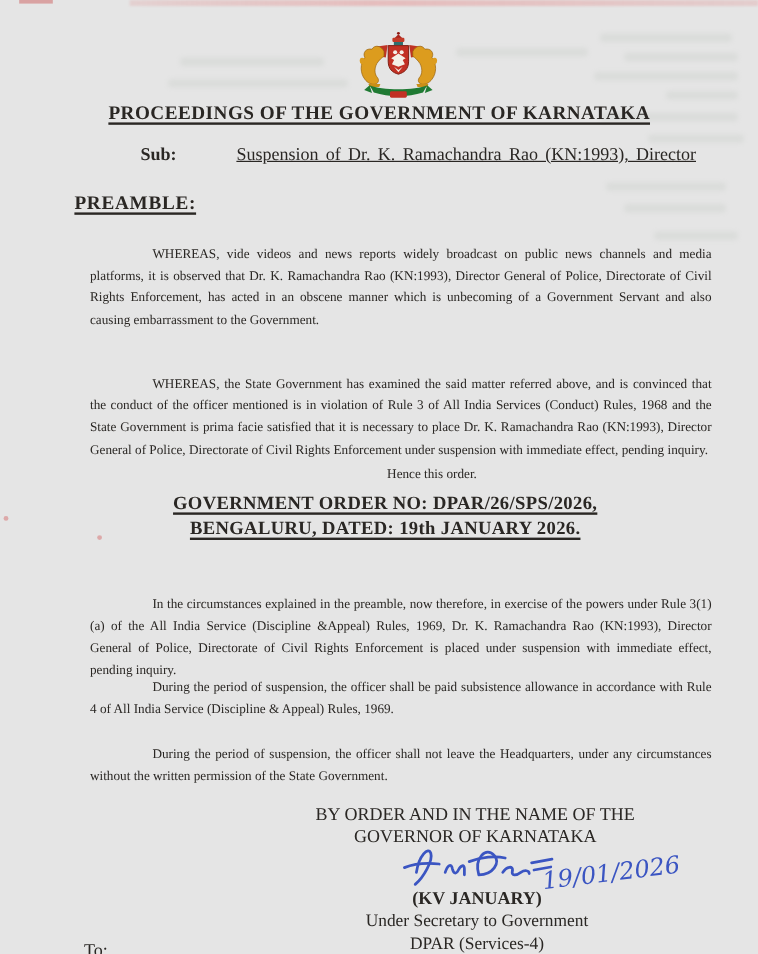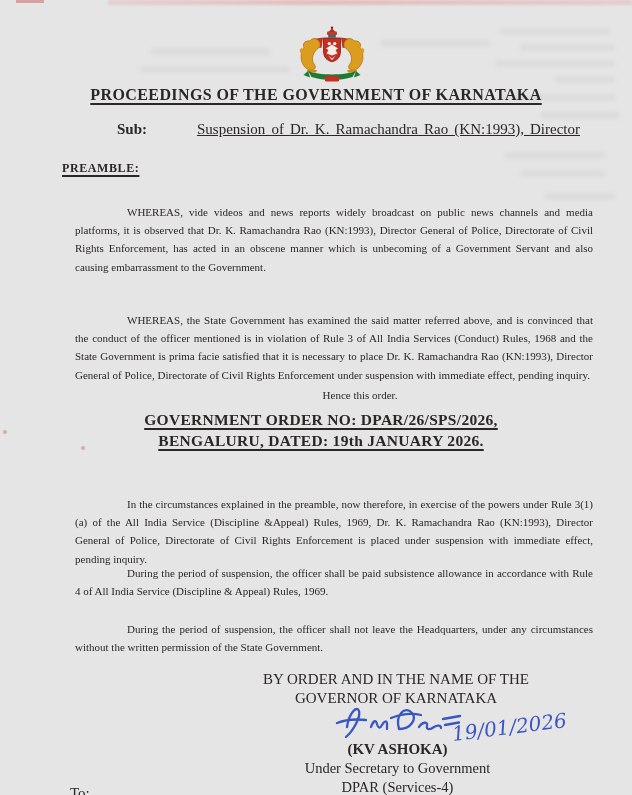--- a/index.html
+++ b/index.html
@@ -26,21 +26,21 @@
     text-decoration:underline;text-underline-offset:3px;text-decoration-thickness:1.5px;
   }
   
   .subject{position:absolute;left:117px;top:121px;width:463px;font-size:15px;}
   .subject .sub-label{position:absolute;left:0;top:0;font-weight:bold;}
   .subject .sub-text{margin-left:80px;text-decoration:underline;}
   .subject .sub-line1{display:block;text-align:justify;text-align-last:justify;}
   .subject .sub-line2{display:block;font-size:13.5px;margin-top:2px;}
   
   .preamble-heading{
-    position:absolute;left:62px;top:161px;font-size:12px;font-weight:bold;letter-spacing:.6px;
+    position:absolute;left:62px;top:161px;font-size:16px;font-weight:bold;letter-spacing:.6px;
     text-decoration:underline;text-underline-offset:3px;text-decoration-thickness:1.6px;
   }
   .go-heading{
     position:absolute;left:62px;top:409px;width:518px;text-align:center;
     font-size:15.5px;font-weight:bold;line-height:21px;letter-spacing:.3px;
   }
   .go-heading span{display:block;text-decoration:underline;text-underline-offset:3px;text-decoration-thickness:1.5px;}
   
   .para{
     position:absolute;left:62px;width:518px;margin:13px;
@@ -150,20 +150,20 @@
       <path d="M66 32 C62 18 72 8 79 16 C84 22 78 32 66 32"></path>
       <path d="M58 21 C68 17 80 16 88 18"></path>
       <path d="M86 30 C89 25 95 24 94 29 C93 33 97 33 101 30 C104 28 108 28 108 31"></path>
       <path d="M110 22 L127 19"></path>
       <path d="M112 28 L126 25.5"></path>
     </g>
     <text transform="translate(120,44) rotate(-7)" font-size="20" font-style="italic" font-family="'DejaVu Serif', serif" fill="#3b55c2">19/01/2026</text>
   </svg>
 
   <div class="sig-id">
-    <div class="sig-name">(KV ASHOKA)</div>
+    <div class="sig-name">(KV JANUARY)</div>
     <div>Under Secretary to Government</div>
     <div>DPAR (Services-4)</div>
   </div>
 
   <div class="to-label">To:</div>
 
 </div>
 
 </body></html>

